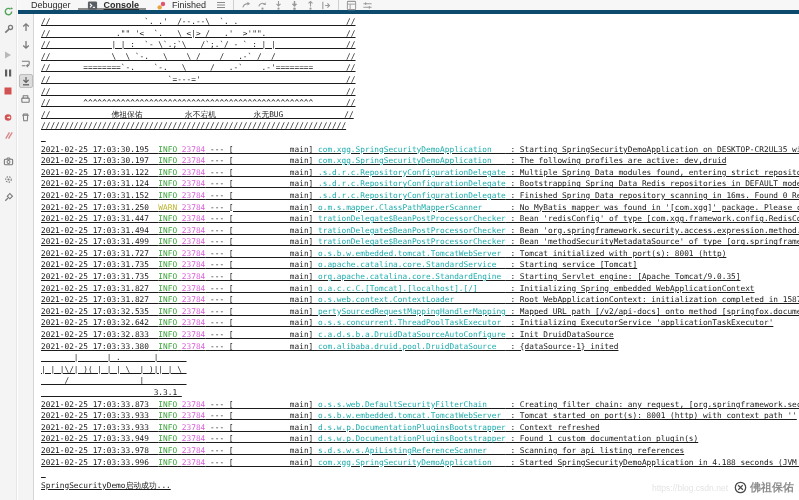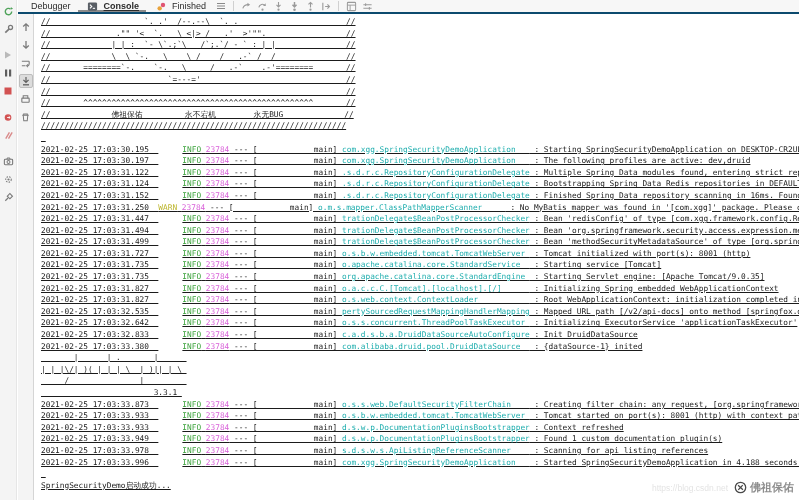--- a/index.html
+++ b/index.html
@@ -22,37 +22,37 @@
   }
   .ico {
     width:14px; height:14px; display:flex; align-items:center; justify-content:center;
     margin:2px 0; border-radius:2px; flex:none;
   }
   .ico.hl { background:#dcdcdc; border:1px solid #bdbdbd; }
   .gap8 { height:8px; flex:none; }
   
   .topbar {
     position:absolute; left:18px; top:0; right:0; height:14px;
-    background:#f7f7f7; border-bottom:2px solid #0c4a6e;
+    background:#f7f7f7; border-bottom:4px solid #0c4a6e;
     display:flex; align-items:center; padding-left:6px; font-size:9px; color:#2b2b2b;
   }
   .tab { display:flex; align-items:center; gap:3px; padding:0 7px; height:100%; cursor:default; }
   .tab.selected { box-shadow: inset 0 -2px 0 #8c8c8c; font-weight:bold;text-decoration:underline; }
   .tbsep { width:1px; height:10px; background:#d0d0d0; margin:0 4px; flex:none; }
   .tico { width:12px; height:12px; display:flex; align-items:center; justify-content:center; margin:0 2px; flex:none; }
   
   .console {
     position:absolute; left:35px; top:14px; right:0; bottom:0;
     background:#ffffff; overflow:hidden;
     font-family:"DejaVu Sans Mono", monospace;
     font-size:7.8px; line-height:11.6px; white-space:pre; color:#1b1b1b;
     padding:2px 0 0 6px;
   }
   .row { height:11.6px;text-decoration:underline; }
-  .lv-INFO { color:var(--c-info,#3BA23B);margin-left:24px; }
+  .lv-INFO { color:var(--c-info,#3BA23B); }
   .lv-WARN { color:var(--c-warn,#BCB52B); }
   .pid { color:var(--c-pid,#D85FD8); }
   .lg  { color:var(--c-logger,#1FAEAE); }
   
   .watermark {
     position:absolute; right:5px; bottom:5px; display:flex; align-items:center; gap:6px;
   }
   .wm-url { color:#e4e4e4; font-size:8.5px; }
   .wm-brand { display:flex; align-items:center; gap:3px; color:#8d8d8d; font-size:11px; font-weight:bold; }
   svg { display:block; }

